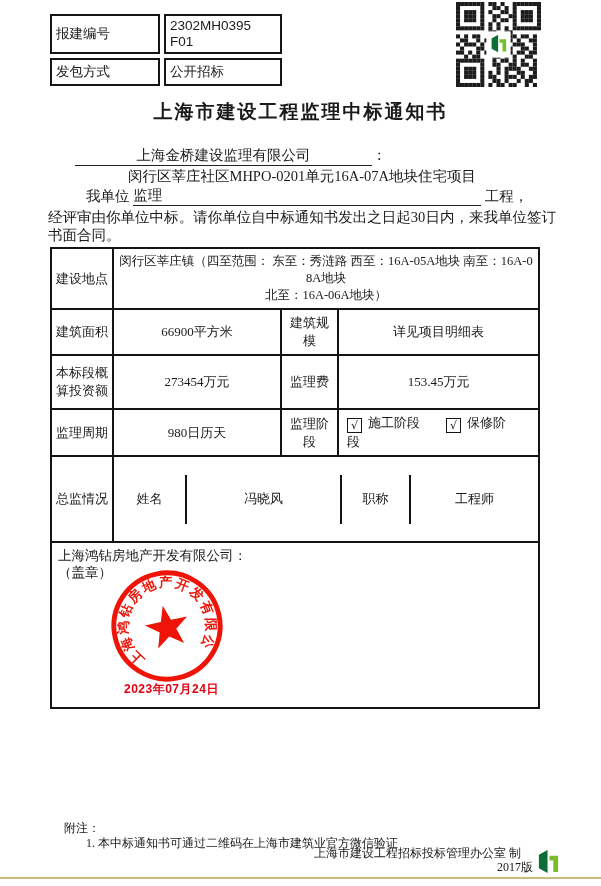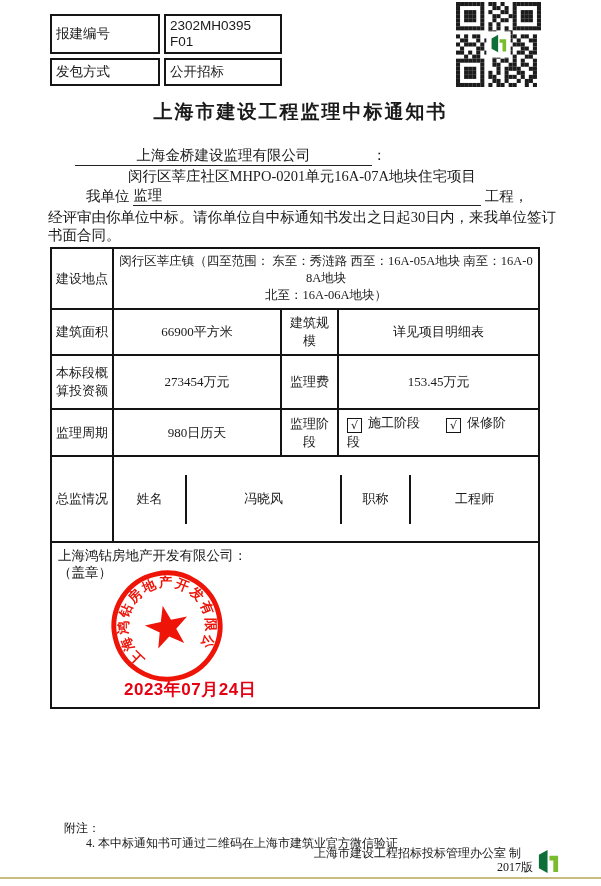--- a/index.html
+++ b/index.html
@@ -42,21 +42,21 @@
   .nest{border-collapse:collapse;table-layout:fixed;width:100%;}
   .nest td{border:2px solid #141414;height:41px;font-size:13px;}
   .nest tr:first-child td{border-top:none;border-radius:19px;}
   .nest tr:last-child td{border-bottom:none;}
   .nest td:first-child{border-left:none;}
   .nest td:last-child{border-right:none;}
   
   td.signoff-cell{text-align:left;vertical-align:top;padding:4px 6px;position:relative;
     font-size:13.5px;line-height:17px;height:156px;}
   .seal{position:absolute;left:56px;top:24px;width:118px;height:118px;transform:rotate(-12deg);}
-  .seal-date{position:absolute;left:72px;top:138px;font-size:17px;font-weight:bold;
+  .seal-date{position:absolute;left:72px;top:138px;font-size:12px;font-weight:bold;
     font-family:"Liberation Sans","DejaVu Sans",sans-serif;letter-spacing:0.5px;}
   
   .fn-label{position:absolute;left:64px;top:820px;font-size:12px;}
   .fn-item{position:absolute;left:86px;top:835px;font-size:12px;}
   .fn-office{position:absolute;right:80px;top:845px;font-size:12px;text-align:right;}
   .fn-version{position:absolute;right:68px;top:859px;font-size:12px;text-align:right;}
   .fn-logo{position:absolute;left:536px;top:848px;width:25px;height:27px;}
   .page-edge{position:absolute;left:0;right:0;top:877px;height:2px;}
 </style>
 </head>
@@ -409,20 +409,20 @@
           <textPath href="#sealArc">上海鸿钻房地产开发有限公司</textPath>
         </text>
       </svg>
       <div class="seal-date" style="color: rgb(229, 0, 18);">2023年07月24日</div>
     </td>
   </tr>
 </tbody>
   </table>
 
 <div class="fn-label">附注：</div>
-<div class="fn-item">4. 本中标通知书可通过二维码在上海市建筑业官方微信验证</div>
+<div class="fn-item">1. 本中标通知书可通过二维码在上海市建筑业官方微信验证</div>
 <div class="fn-office">上海市建设工程招标投标管理办公室 制</div>
 <div class="fn-version">2017版</div>
 <svg class="fn-logo" viewBox="0 0 26 28">
   <polygon points="3,7 12,2 12,26 3,21" fill="#0d6e39"></polygon>
   <path d="M14,8 h9 v17 h-5 v-12 h-4 z" fill="#79bd2f"></path>
 </svg>
 <div class="page-edge" style="background: rgb(201, 188, 128);"></div>
 
 </body></html>

